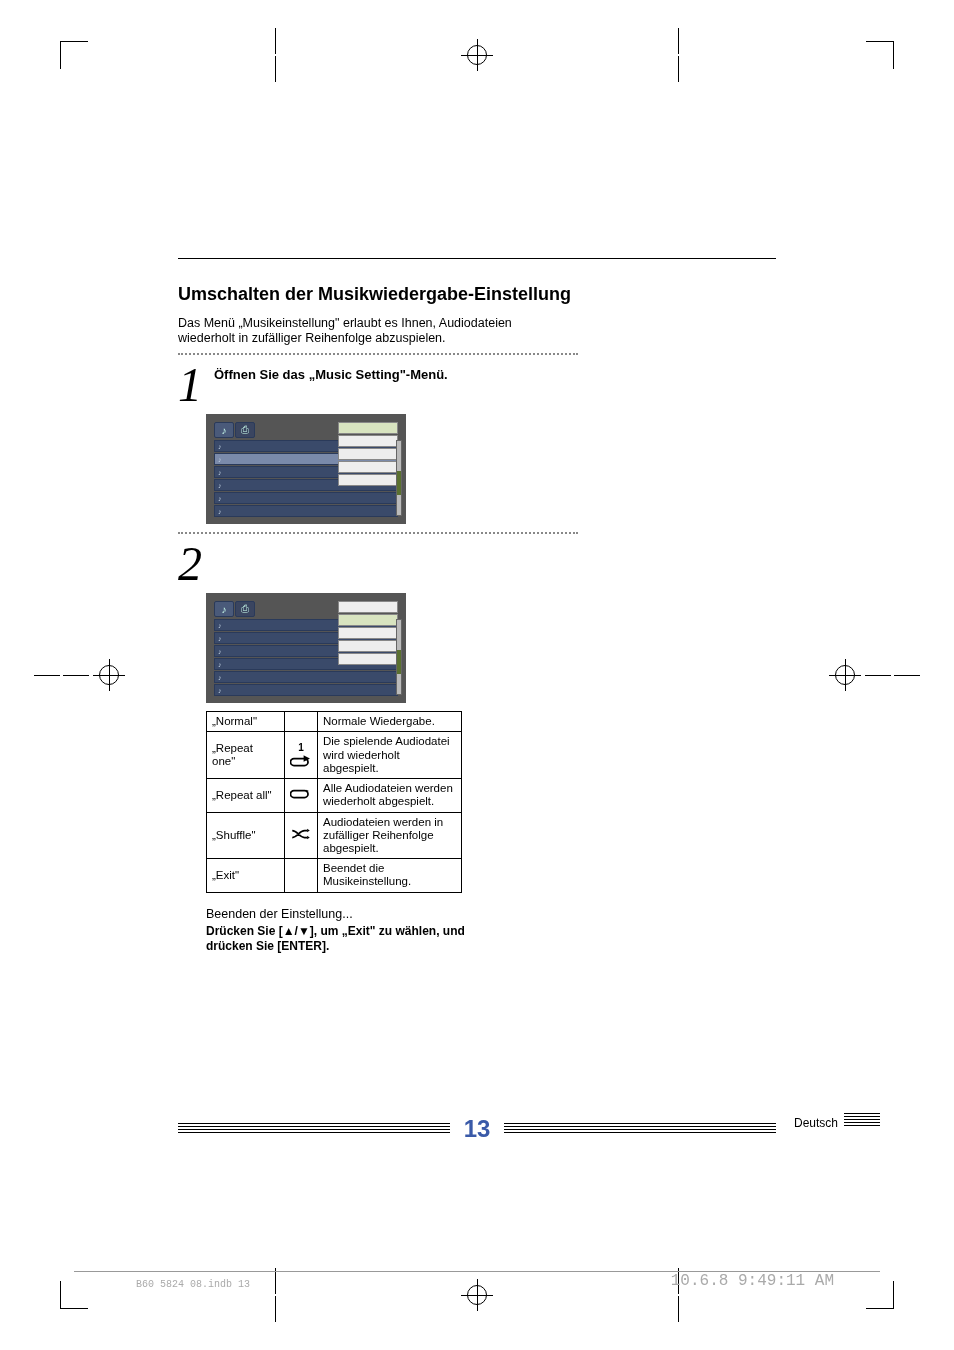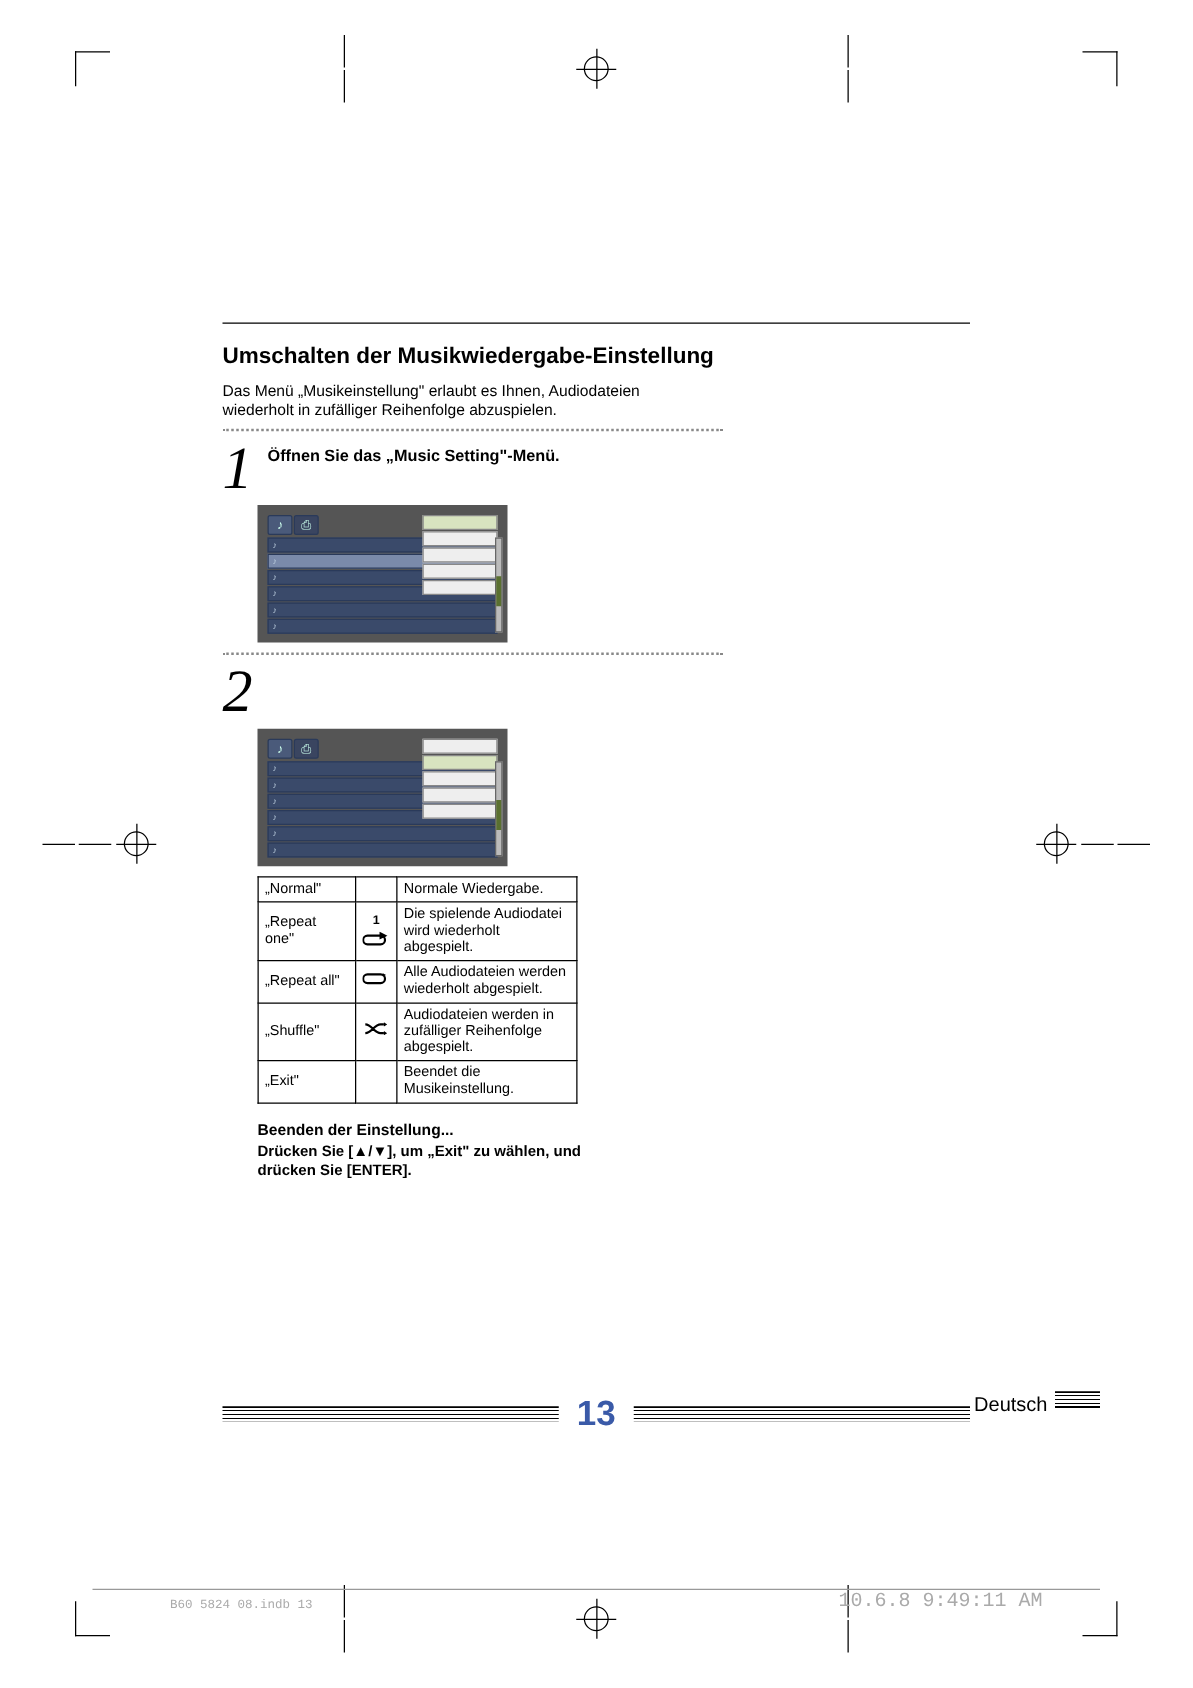--- a/index.html
+++ b/index.html
@@ -14,21 +14,21 @@
   }
   .page-rule {
     position: absolute;
     top: 258px;
     left: 178px;
     right: 178px;
     border-top: 1px solid #000;
   }
   .content {
     position: absolute;
-    top: 274px;
+    top: 284px;
     left: 178px;
     width: 420px;
   }
   .section-title {
     font-size: 18px;
     font-weight: bold;
     line-height: 1.2;
     margin-bottom: 10px;
   }
   .intro {
@@ -170,21 +170,21 @@
     line-height: 1.15;
   }
   .modes-table td.col-label { width: 78px; }
   .modes-table td.col-icon { width: 30px; text-align: center; font-size: 15px; }
   .finish {
     margin-left: 28px;
     margin-top: 14px;
     width: 300px;
   }
   .finish-h {
-    font-weight: bold;
+    font-weight: normal;
     font-size: 12.5px;
     margin-bottom: 3px;
   }
   .finish-p {
     font-weight: bold;
     font-size: 12px;
     line-height: 1.25;
   }
   .page-num-row {
     position: absolute;
@@ -201,30 +201,30 @@
     background: repeating-linear-gradient(to bottom, #000 0 1px, transparent 1px 3px);
     margin-right: 10px;
   }
   .pn-lines-right {
     flex: 1;
     height: 12px;
     background: repeating-linear-gradient(to bottom, #000 0 1px, transparent 1px 3px);
     margin-left: 10px;
   }
   .pn-num {
-    font-size: 28px;
+    font-size: 24px;
     font-weight: bold;
     color: #3a5aa8;
     padding: 0 4px;
   }
   .lang-label {
     position: absolute;
     right: 116px;
     top: 1116px;
-    font-size: 16px;
+    font-size: 12px;
   }
   .lang-lines {
     position: absolute;
     right: 74px;
     top: 1113px;
     width: 36px;
     height: 14px;
     background: repeating-linear-gradient(to bottom, #000 0 1px, transparent 1px 3px);
   }
   

